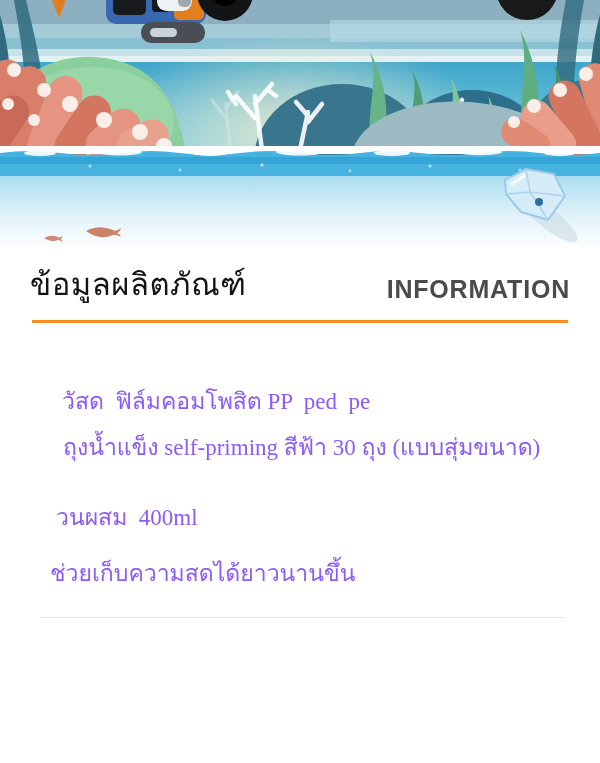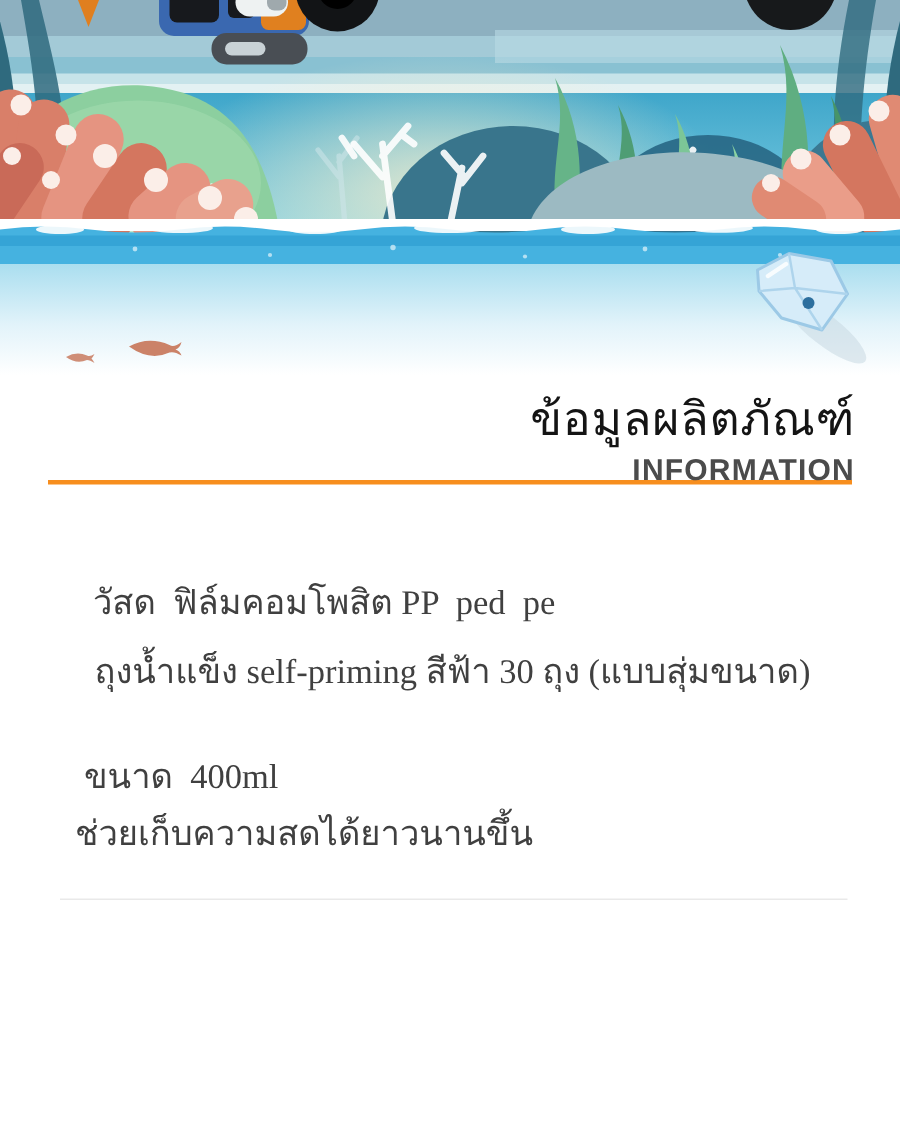--- a/index.html
+++ b/index.html
@@ -8,42 +8,42 @@
     font-family:"Liberation Serif","DejaVu Serif",serif;
     position:relative;
   }
   
   .hero{width:600px;height:250px;position:relative;overflow:hidden;background:#ffffff;}
   .hero svg{display:block;}
   
   .info{padding:0 30px;}
   .heading-row{
     display:flex;justify-content:space-between;align-items:flex-end;
-    margin-top:8px;height:50px;flex-direction:column;
+    margin-top:8px;height:50px;
   }
   .heading-th{
     font-size:31px;color:#141414;font-weight:400;line-height:1.45;
     letter-spacing:0.5px;
   }
   .heading-en{
     font-family:"Liberation Sans","DejaVu Sans",sans-serif;
-    font-size:20px;font-weight:700;color:#4b4b4b;letter-spacing:0.8px;
+    font-size:25px;font-weight:700;color:#4b4b4b;letter-spacing:0.8px;
     padding-bottom:4px;
   }
   .accent-line{
     height:3px;background:#F78E1E;border:none;margin:12px 2px 0 2px;
   }
-  .specs{font-size:23px;color:#404040;}
+  .specs{font-size:23px;color:#8b5cf6;}
   .spec{margin:0;line-height:34px;white-space:pre-wrap;}
   .spec.r1{margin-top:62px;padding-left:32px;}
   .spec.r2{margin-top:42px;padding-left:2px;}
   .spec.r3{margin-top:12px;padding-left:33px;}
   .spec.r4{margin-top:36px;padding-left:26px;}
   .spec.r5{margin-top:22px;padding-left:20px;}
-  .spec.r6{margin-top:4px;padding-left:20px;}
+  .spec.r6{margin-top:22px;padding-left:20px;}
   .bottom-rule{
     border:none;border-top:1px solid #e9e9e9;
     margin:26px 35px 0 40px;
   }
 </style>
 </head>
 <body>
 
 <div class="hero">
   <svg width="600" height="250" viewBox="0 0 600 250">
@@ -219,18 +219,18 @@
 <div class="info">
   <div class="heading-row">
     <div class="heading-th">ข้อมูลผลิตภัณฑ์</div>
     <div class="heading-en">INFORMATION</div>
   </div>
   <hr class="accent-line">
 
   <div class="specs">
     <p class="spec r1">วัสด  ฟิล์มคอมโพสิต PP  ped  pe</p>
     <p class="spec r3">ถุงน้ำแข็ง self-priming สีฟ้า 30 ถุง (แบบสุ่มขนาด)</p>
-    <p class="spec r4">ขนาด  400ml</p>
+    <p class="spec r4">วนผสม  400ml</p>
     <p class="spec r6">ช่วยเก็บความสดได้ยาวนานขึ้น</p>
   </div>
 </div>
 
 <hr class="bottom-rule">
 
 </body></html>

